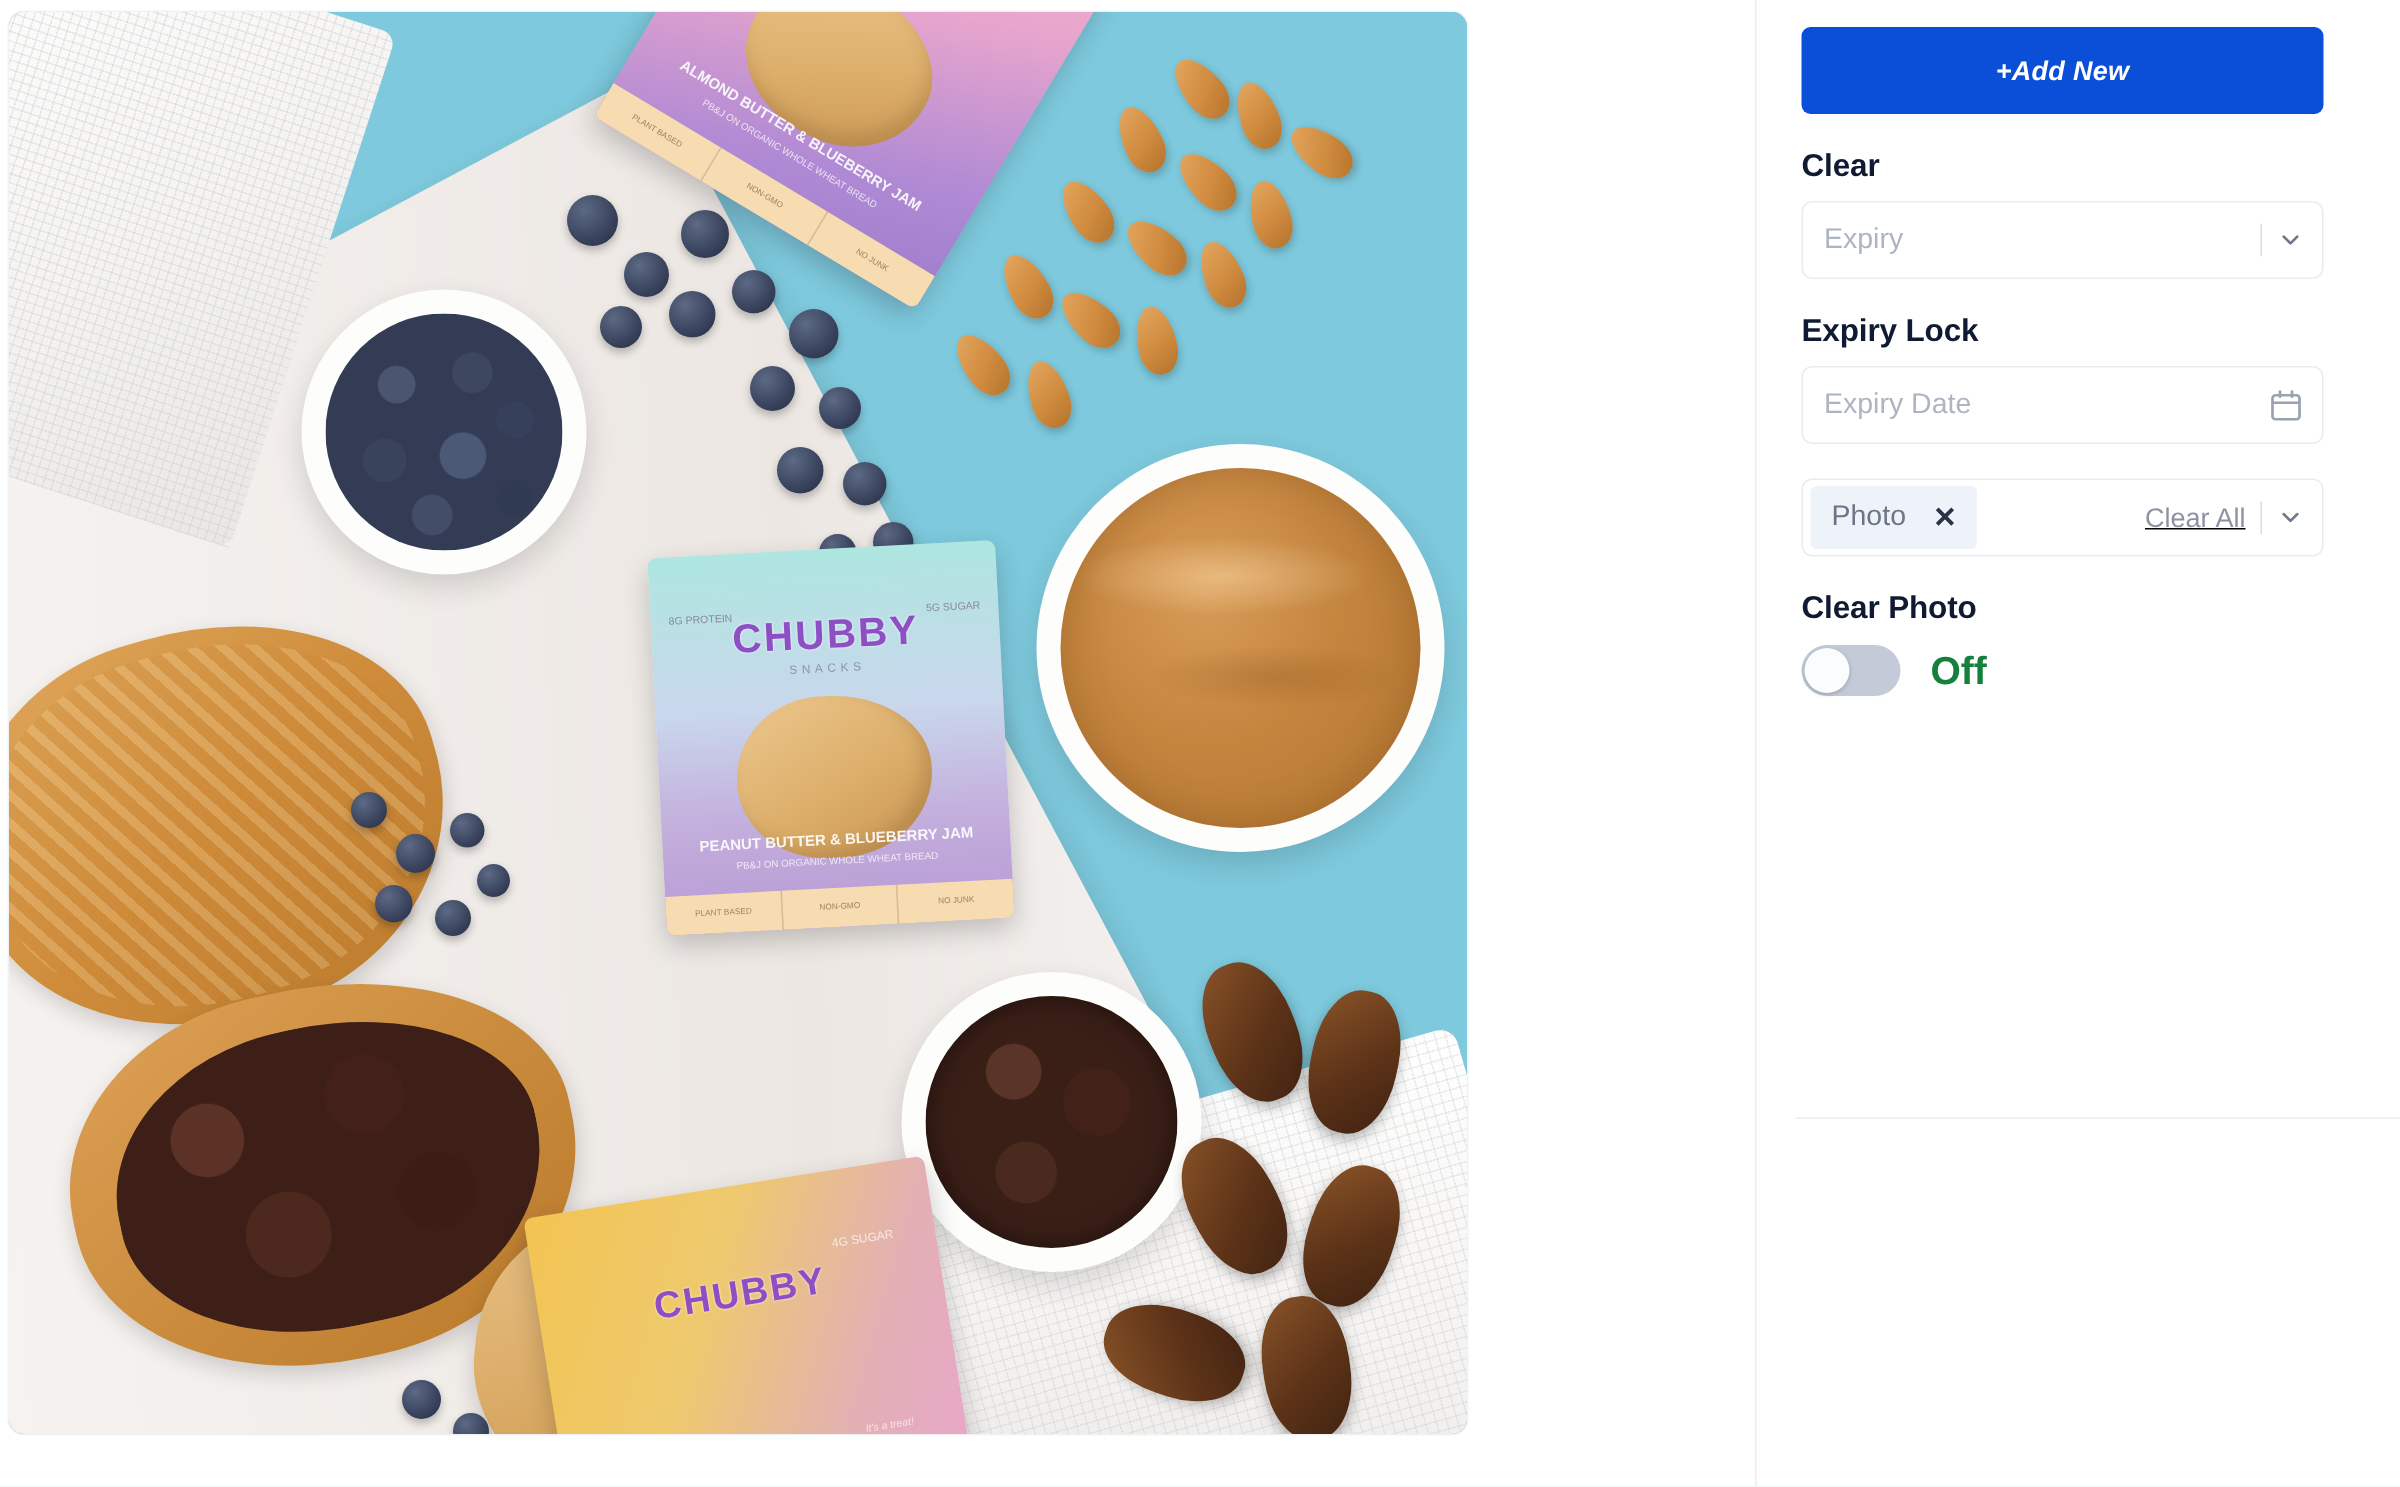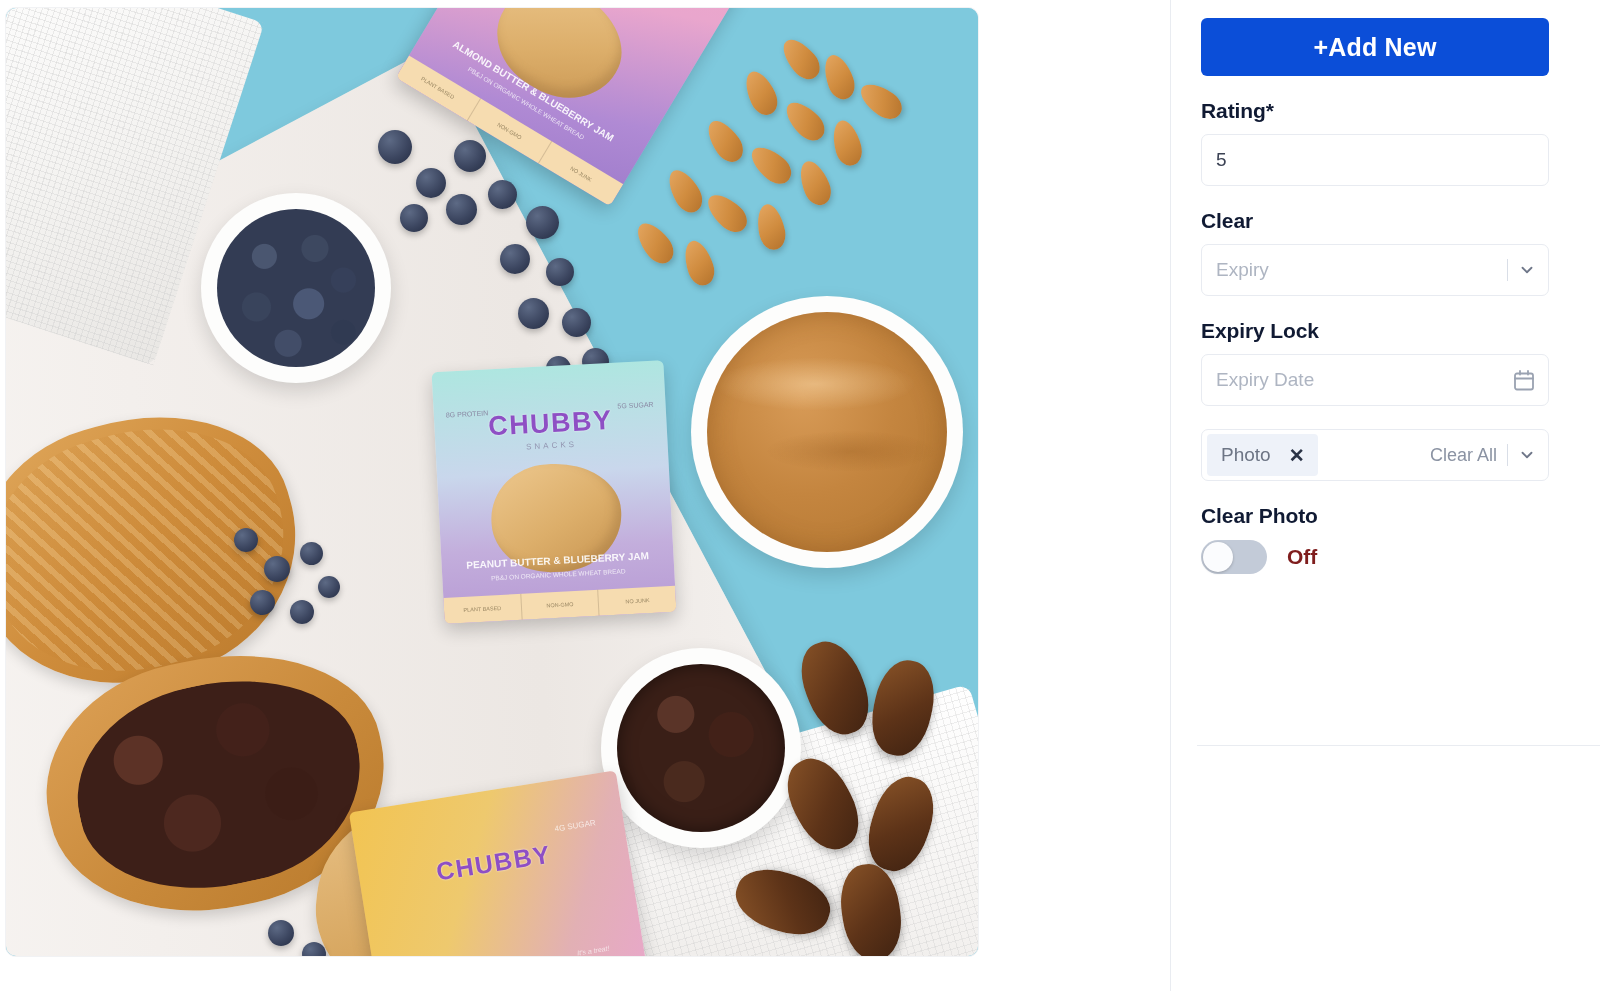--- a/index.html
+++ b/index.html
@@ -322,24 +322,25 @@
   .add-new-btn {
     display: block;
     width: 348px;
     height: 58px;
     margin: 2px 0 0 0;
     background: #0b4ed8;
     color: #ffffff;
     border: none;
     border-radius: 6px;
     font-family: "Liberation Sans", sans-serif;
-    font-size: 25px;
+    font-size: 18px;
     font-weight: 700;
     letter-spacing: .2px;
     cursor: pointer;
+    font-style: italic;
   }
 
   .field { margin-top: 23px; }
 
   .field-label {
     font-size: 21px;
     font-weight: 700;
     color: #101a33;
     letter-spacing: -.1px;
     margin-bottom: 11px;
@@ -368,20 +369,21 @@
   }
 
   .control-right {
     position: absolute;
     right: 12px;
     top: 0;
     height: 100%;
     display: flex;
     align-items: center;
     gap: 10px;
+    text-decoration: underline;
   }
 
   .sep-bar {
     width: 1px;
     height: 22px;
     background: #d9dee7;
   }
 
   .chev {
     width: 18px;
@@ -438,23 +440,23 @@
   }
   .toggle .knob {
     position: absolute;
     left: 2px; top: 2px;
     width: 30px; height: 30px;
     border-radius: 50%;
     background: #fbfcfe;
     box-shadow: 0 1px 3px rgba(0,0,0,.22);
   }
   .toggle-state {
-    font-size: 21px;
+    font-size: 26px;
     font-weight: 700;
-    color: #7f1d1d;
+    color: #15803d;
   }
 
   .panel-divider {
     position: absolute;
     left: 26px;
     right: 0;
     top: 745px;
     height: 1px;
     background: #e9ecf1;
   }
@@ -564,26 +566,20 @@
         </div>
 
       </div>
     </div>
   </div>
 
   <div class="side-panel">
 
     <button class="add-new-btn">+Add New</button>
 
-    <div class="field">
-      <div class="field-label">Rating*</div>
-      <div class="control">
-        <span class="control-value">5</span>
-      </div>
-    </div>
 
     <div class="field">
       <div class="field-label">Clear</div>
       <div class="control">
         <span class="control-placeholder">Expiry</span>
         <span class="control-right">
           <span class="sep-bar"></span>
           <span>
             <svg class="chev" viewBox="0 0 24 24" fill="none" stroke="currentColor" stroke-width="2.4" stroke-linecap="round" stroke-linejoin="round">
                 <polyline points="6 9 12 15 18 9"></polyline>

